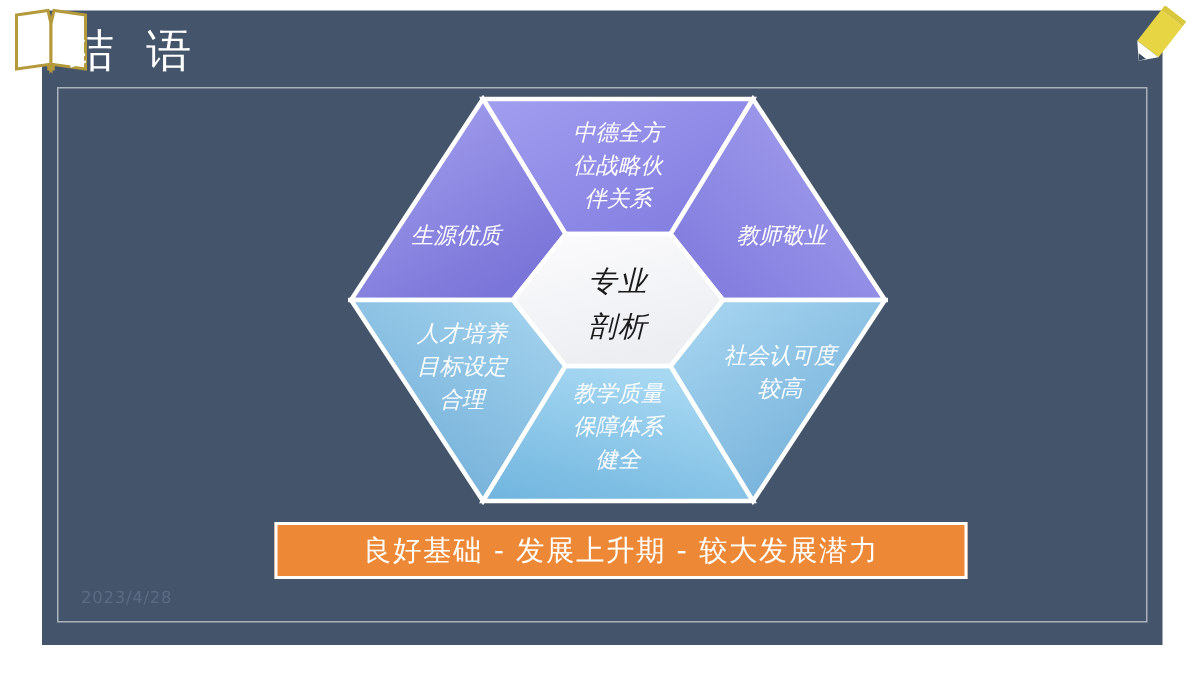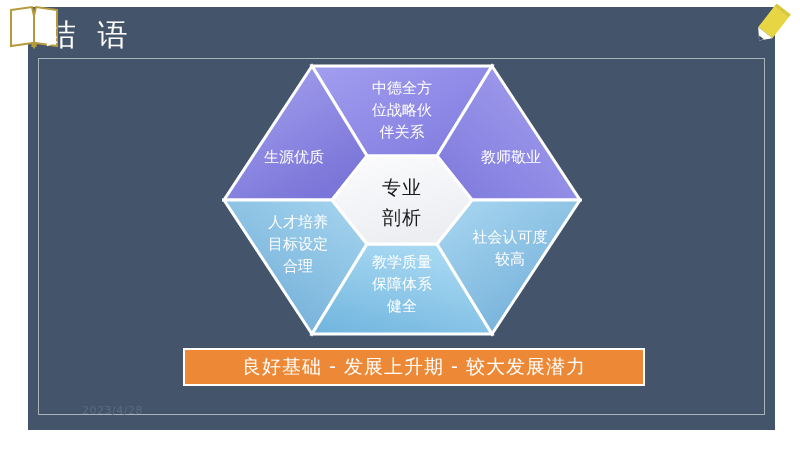--- a/index.html
+++ b/index.html
@@ -69,24 +69,25 @@
     font-size: 30px;
     color: #ffffff;
     letter-spacing: 6px;
     line-height: 36px;
     white-space: nowrap;
   }
 
   
   #hex-diagram {
     position: absolute;
-    left: 222px;
+    left: 232px;
     top: 62px;
     width: 360px;
     height: 276px;
+    font-style: italic;
   }
   #hex-diagram svg { display: block; }
 
   .seg-label {
     fill: #ffffff;
     font-family: "DejaVu Sans", "Liberation Sans", sans-serif;
     font-size: 15px;
     text-anchor: middle;
   }
   .center-label {
@@ -115,25 +116,24 @@
     color: #ffffff;
     font-size: 19px;
     letter-spacing: 1px;
     white-space: nowrap;
   }
 
   
   #date-stamp {
     position: absolute;
     left: 54px;
-    top: 404px;
+    top: 392px;
     font-size: 11px;
     color: #5b6b84;
     letter-spacing: 0.5px;
-    margin-left: 28px;
   }
 </style>
 </head>
 <body>
 
 <div id="slide">
 
   <div id="panel"></div>
   <div id="inner-frame"></div>
 

